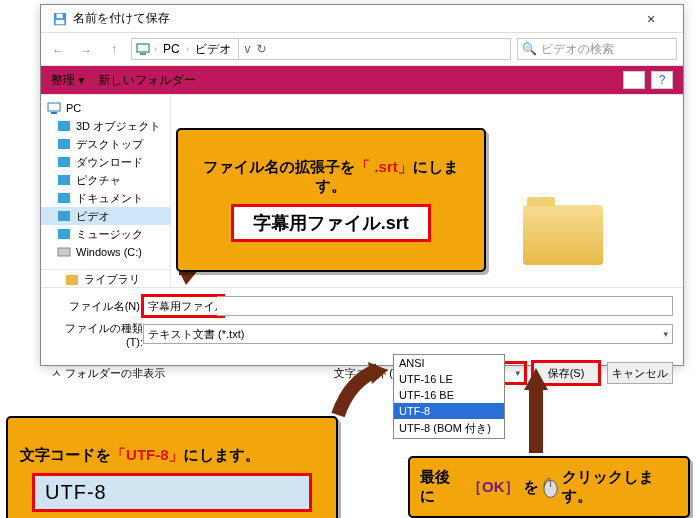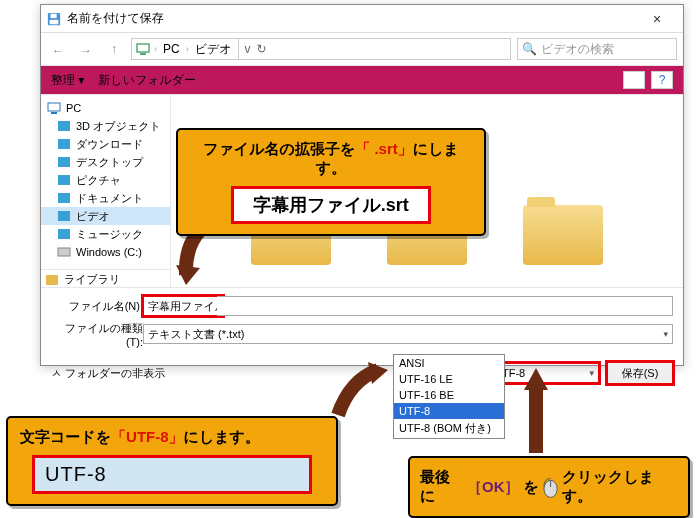--- a/index.html
+++ b/index.html
@@ -1,58 +1,58 @@
 <!DOCTYPE html>
 <html><head>
 <meta charset="utf-8">
 <style>
 *{box-sizing:border-box;margin:0;padding:0;font-family:"Yu Gothic UI","Meiryo",sans-serif}
 body{width:700px;height:518px;background:#fff;position:relative;font-size:12px;overflow:hidden}
 .wrap{position:absolute;left:40px;top:4px;width:644px;height:362px;border:1px solid #888;background:#fff;box-shadow:0 2px 10px rgba(0,0,0,.2)}
-.titlebar{height:28px;display:flex;align-items:center;padding:0 6px;border-bottom:1px solid #ddd}
+.titlebar{height:28px;display:flex;align-items:center;padding:0 12px;border-bottom:1px solid #ddd}
 .titlebar .ico{width:14px;height:14px;margin-right:6px}
 .titlebar .ttl{flex:1;font-size:12px}
 .tclose{width:40px;text-align:center;font-size:14px;color:#333}
 .navrow{height:32px;display:flex;align-items:center;padding:0 6px;gap:6px}
 .navbtn{width:22px;height:22px;display:flex;align-items:center;justify-content:center;color:#888}
 .pathbox{flex:1;height:22px;border:1px solid #ccc;display:flex;align-items:center;padding:0 4px;gap:4px;font-size:12px}
 .pathbox .crumb{padding:0 2px}
 .pathbox .sep{color:#999;font-size:9px}
 .pbtns{display:flex;border-left:1px solid #ccc;height:100%;align-items:center;padding:0 6px;gap:6px;color:#666}
 .searchbox{width:160px;height:22px;border:1px solid #ccc;display:flex;align-items:center;padding:0 4px;color:#999;gap:4px}
 .toolbar{height:30px;background:#be185d;border-top:1px solid #e6e6e6;border-bottom:1px solid #e6e6e6;display:flex;align-items:center;padding:0 10px;gap:14px;font-size:12px}
 .toolbar .right{margin-left:auto;display:flex;gap:6px}
 .ticon{width:22px;height:18px;border:1px solid #ccc;background:#fff}
 .body{display:flex;height:192px}
 .side{width:130px;border-right:1px solid #e6e6e6;padding:4px 0;overflow:hidden}
 .side .item{display:flex;align-items:center;height:18px;padding:0 4px 0 16px;gap:5px;font-size:11px;white-space:nowrap}
 .side .root{padding-left:6px;font-weight:500}
 .side .sel{background:#cee6f7}
 .side .sp{height:8px}
 .side .fi{width:14px;height:12px}
-.libhdr{display:flex;align-items:center;gap:5px;padding:0 4px 0 4px;height:20px;border-top:1px solid #e6e6e6;font-size:11px}
+.libhdr{display:flex;align-items:center;gap:5px;padding:0 4px 0 24px;height:20px;border-top:1px solid #e6e6e6;font-size:11px}
 .main{flex:1;background:#fff;position:relative}
 .folders{position:absolute;left:80px;top:110px;display:flex;gap:56px}
 .fold{width:80px;height:60px;background:linear-gradient(#f7dc92,#e8b94a);border-radius:4px;position:relative}
 .fold:before{content:"";position:absolute;top:-8px;left:4px;width:28px;height:10px;background:#f2d175;border-radius:3px 3px 0 0}
 .bottom{border-top:1px solid #e6e6e6;padding:6px 10px}
 .frow{display:flex;align-items:center;height:24px;margin-bottom:4px}
 .flabel{width:92px;text-align:right;font-size:11px}
 .finput{flex:1;height:20px;border:1px solid #aaa;padding:0 4px;font-size:11px}
 .fn-hl{outline:3px solid #e8000a;outline-offset:-1px}
 .foot{height:34px;display:flex;align-items:center;padding:0 10px;gap:8px;font-size:11px}
 .foot .lab{margin-left:auto}
 .encsel{width:110px;height:20px;border:1px solid #aaa;outline:3px solid #e8000a;outline-offset:-1px;padding:0 4px;display:flex;align-items:center;justify-content:space-between;font-size:11px}
 .btn{width:66px;height:22px;border:1px solid #aaa;background:#efefef;font-size:11px;display:flex;align-items:center;justify-content:center}
 .btn.save{outline:3px solid #e8000a;outline-offset:-1px}
 .caret{font-size:9px;color:#555}
 .encdrop{position:absolute;left:393px;top:354px;width:112px;border:1px solid #888;background:#fff;font-size:11px;z-index:20}
 .encdrop .opt{padding:2px 5px}
 .encdrop .opt.sel{background:#2a6fd6;color:#fff}
-.callout{position:absolute;background:#f2a60c;border:2px solid #000;border-radius:5px;padding:10px 12px;box-shadow:3px 3px 0 rgba(0,0,0,.3);z-index:30}
+.callout{position:absolute;background:#f2a60c;border:2px solid #000;border-radius:5px;padding:28px 12px;box-shadow:3px 3px 0 rgba(0,0,0,.3);z-index:30}
 .co1{left:176px;top:128px;width:310px}
 .co1 .t1{font-size:15px;font-weight:700;color:#000;text-align:center}
 .co1 .t1 .r{color:#d10}
 .co1 .box{margin:8px auto 0;width:200px;background:#fff;border:3px solid #e8000a;padding:4px 0;text-align:center;font-size:18px;font-weight:700}
 .co2{left:6px;top:416px;width:332px}
 .co2 .t2{font-size:15px;font-weight:700}
 .co2 .t2 .r{color:#d10}
 .co2 .box2{margin:8px 12px 0;background:#d1e4f2;border:3px solid #e8000a;padding:5px 10px;font-size:20px;letter-spacing:1px}
 .co3{left:408px;top:456px;width:282px;padding:10px 10px}
 .co3 .t3{font-size:15px;font-weight:700;display:flex;align-items:center;gap:4px}
@@ -119,27 +119,27 @@
       <div class="item">
           <svg class="fi">
             <rect width="12" height="10" x="1" y="1" fill="#3aa0d8"></rect>
           </svg>
           <span>3D オブジェクト</span>
         </div>
       <div class="item">
           <svg class="fi">
             <rect width="12" height="10" x="1" y="1" fill="#3aa0d8"></rect>
           </svg>
+          <span>デスクトップ</span>
+        </div>
+      <div class="item">
+          <svg class="fi">
+            <rect width="12" height="10" x="1" y="1" fill="#3aa0d8"></rect>
+          </svg>
           <span>ダウンロード</span>
-        </div>
-      <div class="item">
-          <svg class="fi">
-            <rect width="12" height="10" x="1" y="1" fill="#3aa0d8"></rect>
-          </svg>
-          <span>デスクトップ</span>
         </div>
       <div class="item">
           <svg class="fi">
             <rect width="12" height="10" x="1" y="1" fill="#3aa0d8"></rect>
           </svg>
           <span>ピクチャ</span>
         </div>
       <div class="item">
           <svg class="fi">
             <rect width="12" height="10" x="1" y="1" fill="#3aa0d8"></rect>
@@ -197,20 +197,21 @@
   </div>
 
   <div class="foot">
     <span>ㅅ フォルダーの非表示</span>
     <span class="lab">文字コード(E):</span>
     <div class="encsel">
       <span>UTF-8</span>
         <span class="caret">▾</span>
     </div>
     <div class="btn save">保存(S)</div>
+    <div class="btn">キャンセル</div>
   </div>
 </div>
 
 <div class="encdrop">
   <div class="opt">ANSI</div>
   <div class="opt">UTF-16 LE</div>
   <div class="opt">UTF-16 BE</div>
   <div class="opt sel">UTF-8</div>
   <div class="opt">UTF-8 (BOM 付き)</div>
 </div>

